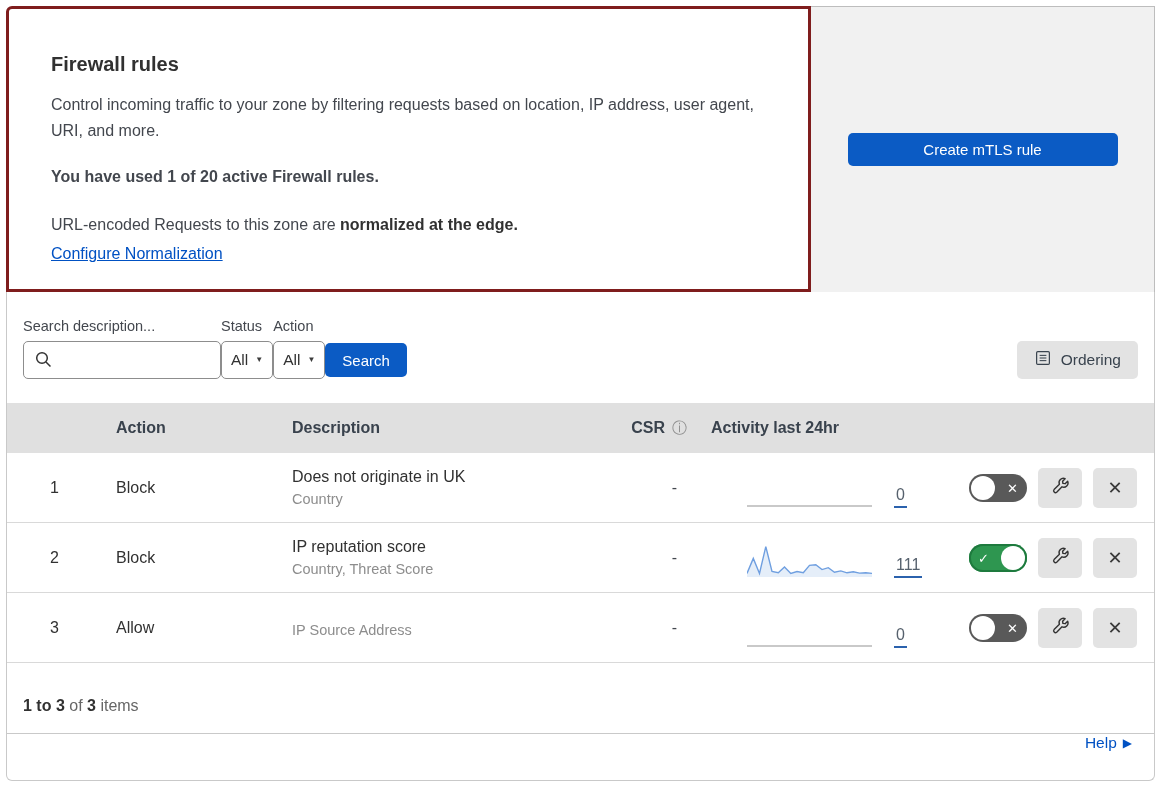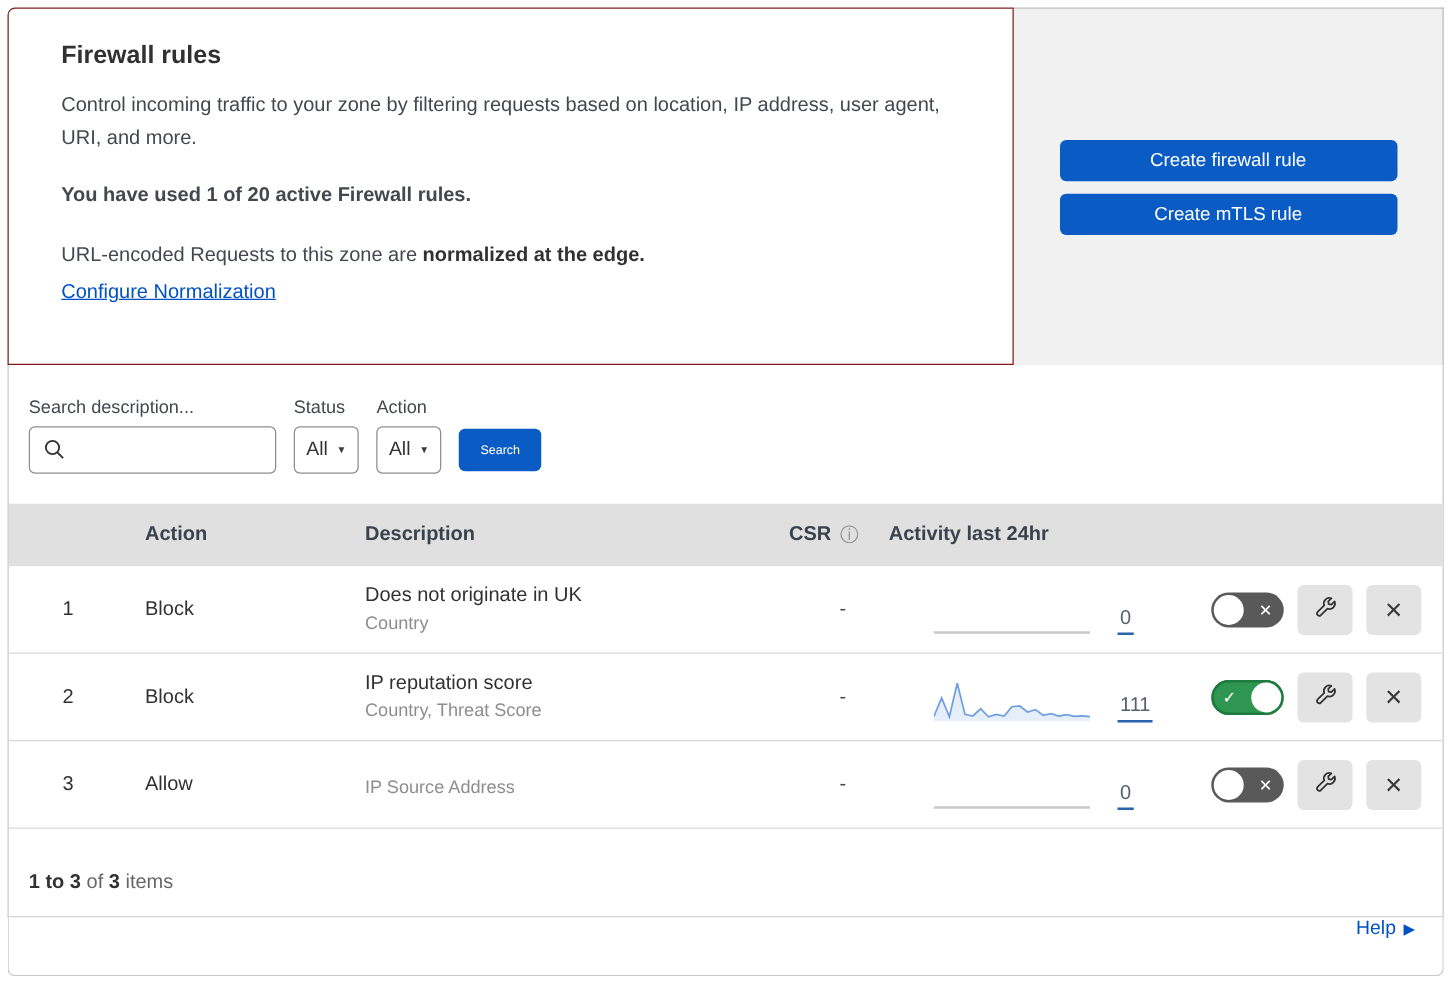--- a/index.html
+++ b/index.html
@@ -6,22 +6,22 @@
   html,body { background:#fff; }
   body {
     width: 1161px; height: 791px;
     font-family: "Liberation Sans", "DejaVu Sans", sans-serif;
     color:#313131; padding: 6px; overflow: hidden;
   }
 
   
   .top { display:flex; height:286px; }
   .intro-card {
-    width:805px; background:#fff; border:1px solid #7f1d1d;
-    border-radius:6px 0 0 0; padding:26px 42px; position:relative; z-index:1;
+    width:805px; background:#fff; border:3px solid #7f1d1d;
+    border-radius:6px 0 0 0; padding:44px 42px; position:relative; z-index:1;
   }
   .intro-card h1 { font-size:20px; font-weight:700; color:#313131; margin-bottom:16px; }
   .intro-card p  { font-size:16px; line-height:26px; color:#43474e; max-width:720px; }
   .usage { font-weight:700; color:#313131; margin-top:20px; }
   .norm  { margin-top:22px; }
   .norm b { color:#313131; }
   .cfg-link {
     display:inline-block; margin-top:7px; font-size:16px; color:#0051c3;
     text-decoration:underline; cursor:pointer;text-align:right;
   }
@@ -30,37 +30,37 @@
     display:flex; flex-direction:column; align-items:center; justify-content:center; gap:10px;
   }
   .btn-primary {
     width:270px; height:33px; background:#0b5bc4; color:#fff; border:none;
     border-radius:5px; font-size:15px; font-family:inherit; cursor:pointer;
   }
 
   
   .main-card { background:#fff; border:1px solid #c9c9c9; border-top:none; width:1149px; }
 
-  .filter-bar { display:flex; align-items:flex-end; padding:26px 16px 24px 16px; gap:14px; }
+  .filter-bar { display:flex; align-items:flex-end; padding:26px 16px 24px 16px; }
   .field { display:flex; flex-direction:column; }
   .field-label { font-size:14.5px; color:#43474e; margin-bottom:7px; }
   .search-box { position:relative; }
   .search-box input {
     width:198px; height:38px; border:1px solid #8d8d8d; border-radius:5px;
     padding:0 10px 0 38px; font-size:15px; font-family:inherit; color:#313131; background:#fff;
   }
   .search-glyph { position:absolute; left:11px; top:9px; }
   .select {
     height:38px; min-width:46px; border:1px solid #8d8d8d; border-radius:5px; background:#fff;
     display:flex; align-items:center; gap:7px; padding:4px 9px; font-size:15.5px; color:#313131; cursor:pointer;
   }
   .caret { font-size:8px; color:#3c3c3c; line-height:1; }
   .btn-search {
     height:34px; padding:0 17px; background:#0b5bc4; color:#fff; border:none; border-radius:5px;
-    font-size:10px; font-family:inherit; margin-bottom:2px; cursor:pointer;
+    font-size:15px; font-family:inherit; margin-bottom:2px; cursor:pointer;
   }
   .spacer { flex:1; }
   .btn-ordering {
     height:38px; padding:0 17px; background:#e3e3e3; color:#39434e; border:none; border-radius:5px;
     font-size:15.5px; font-family:inherit; display:flex; align-items:center; gap:9px; cursor:pointer;
   }
 
   
   .grid-row { display:grid; grid-template-columns:95px 180px 320px 95px 235px 1fr; align-items:center; }
   .thead { background:#e0e0e0; height:50px; font-size:16px; font-weight:700; color:#39424d; }
@@ -116,21 +116,20 @@
 
 <div class="top">
   <div class="intro-card">
     <h1>Firewall rules</h1>
     <p>Control incoming traffic to your zone by filtering requests based on location, IP address, user agent, URI, and more.</p>
     <p class="usage">You have used 1 of 20 active Firewall rules.</p>
     <p class="norm"><span>URL-encoded Requests to this zone are </span><b>normalized at the edge.</b></p>
     <span class="cfg-link">Configure Normalization</span>
   </div>
   <div class="actions-panel">
-    <button class="btn-primary">Create firewall rule</button>
     <button class="btn-primary">Create mTLS rule</button>
   </div>
 </div>
 
 <div class="main-card">
 
   <div class="filter-bar">
     <div class="field">
       <span class="field-label">Search description...</span>
       <div class="search-box">
@@ -152,20 +151,31 @@
     </div>
     <div class="field">
       <span class="field-label">Action</span>
       <div class="select">
         <span>All</span>
         <span class="caret">▼</span>
       </div>
     </div>
     <button class="btn-search">Search</button>
     <div class="spacer"></div>
+    <button class="btn-ordering">
+      <span>
+        <svg width="18" height="18" viewBox="0 0 24 24">
+            <rect x="3.5" y="3.5" width="17" height="17" rx="1.5" fill="none" stroke="#39434e" stroke-width="1.6"></rect>
+            <line x1="7.5" y1="8.5" x2="16.5" y2="8.5" stroke="#39434e" stroke-width="1.4"></line>
+            <line x1="7.5" y1="12" x2="16.5" y2="12" stroke="#39434e" stroke-width="1.4"></line>
+            <line x1="7.5" y1="15.5" x2="16.5" y2="15.5" stroke="#39434e" stroke-width="1.4"></line>
+          </svg>
+      </span>
+      <span>Ordering</span>
+    </button>
   </div>
 
   <div class="grid-row thead">
     <div></div>
     <div class="th">
         <span>Action</span>
       </div>
     <div class="th" style="padding-left:10px">
         <span>Description</span>
       </div>

